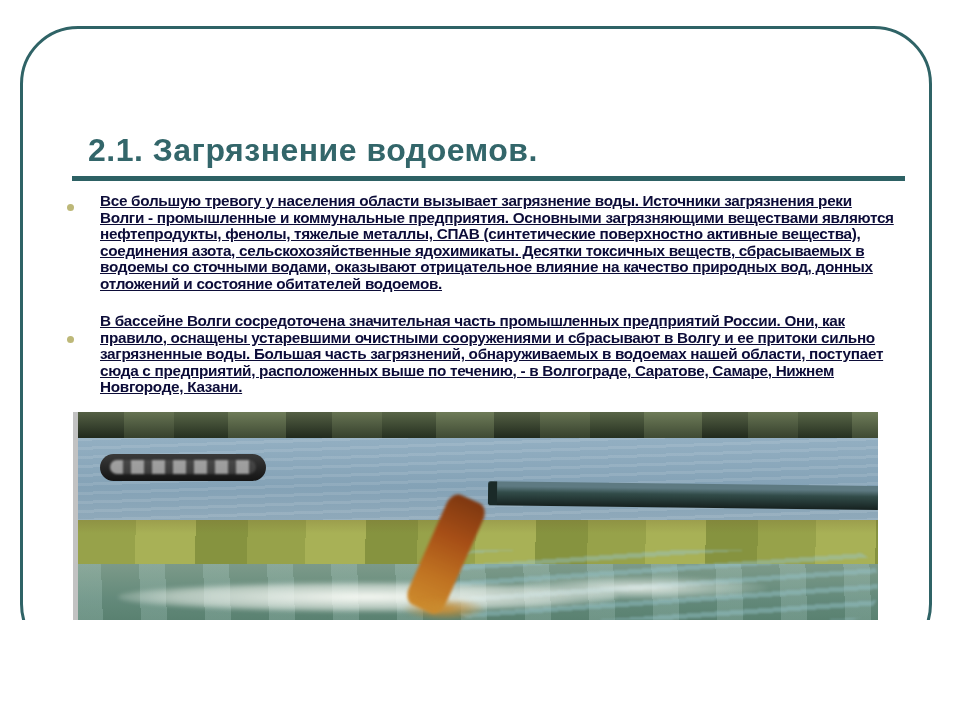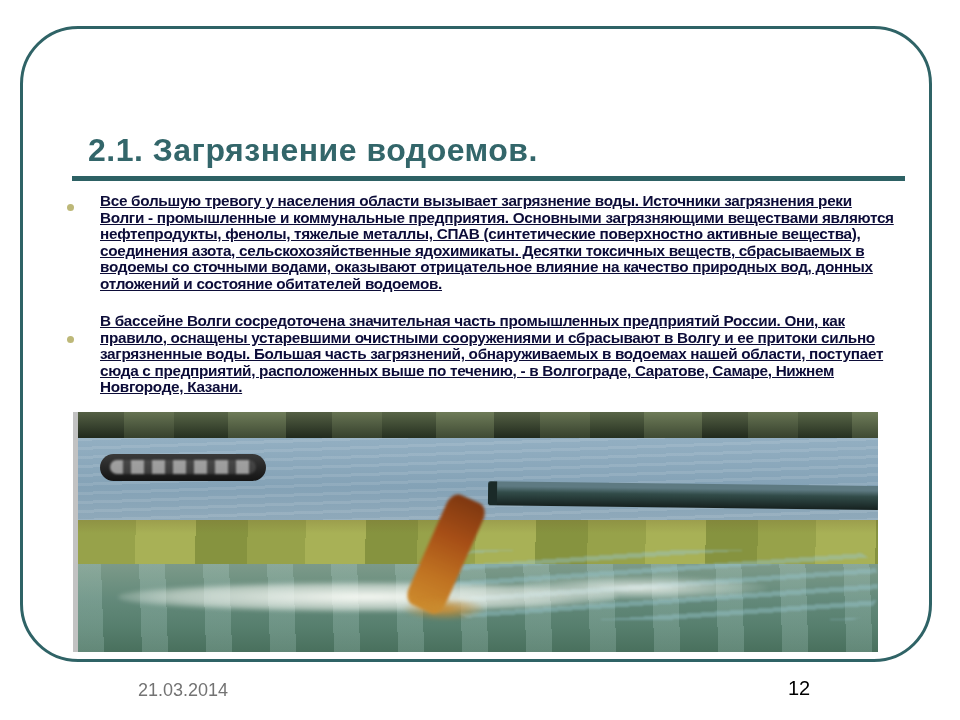--- a/index.html
+++ b/index.html
@@ -1,16 +1,16 @@
 <!DOCTYPE html>
 <html><head>
 <meta charset="utf-8">
 <style>
   html,body{margin:0;padding:0;background:#fff;}
-  .stage{position:relative;width:960px;height:720px;background:#ffffff;overflow:hidden;
+  .stage{position:relative;width:960px;height:620px;background:#ffffff;overflow:hidden;
          font-family:"Liberation Sans","DejaVu Sans",sans-serif;}
 
   .frame{position:absolute;left:20px;top:26px;width:912px;height:636px;
          border:3px solid #2f6366;border-radius:58px;box-sizing:border-box;}
 
   .slide-title{position:absolute;left:88px;top:132px;font-size:32px;font-weight:bold;
                color:#33666a;letter-spacing:.5px;white-space:nowrap;}
 
   .title-rule{position:absolute;left:72px;top:176px;width:833px;height:5px;background:#2d6164;}
 

